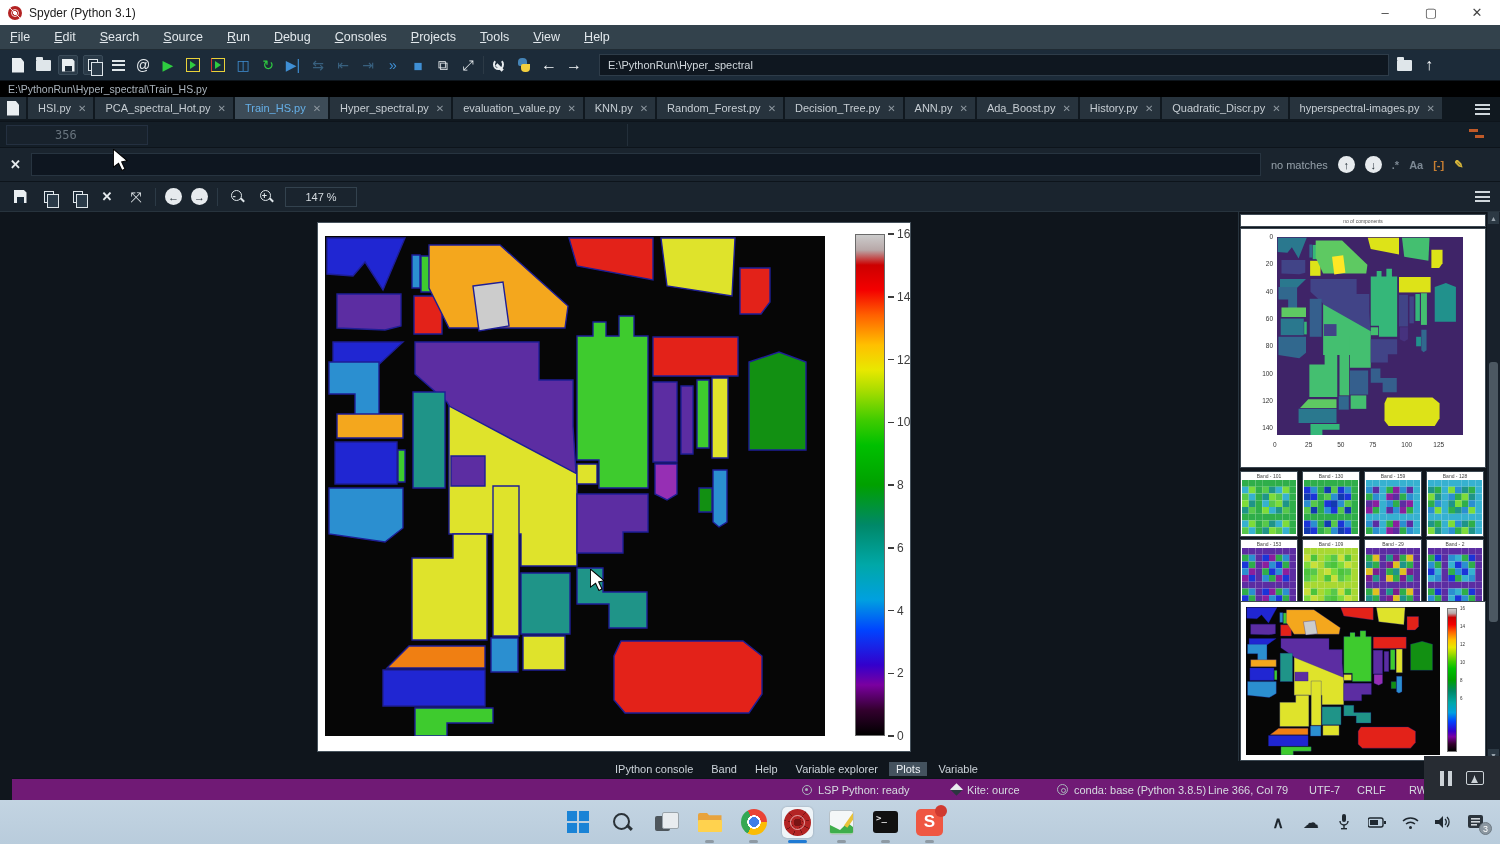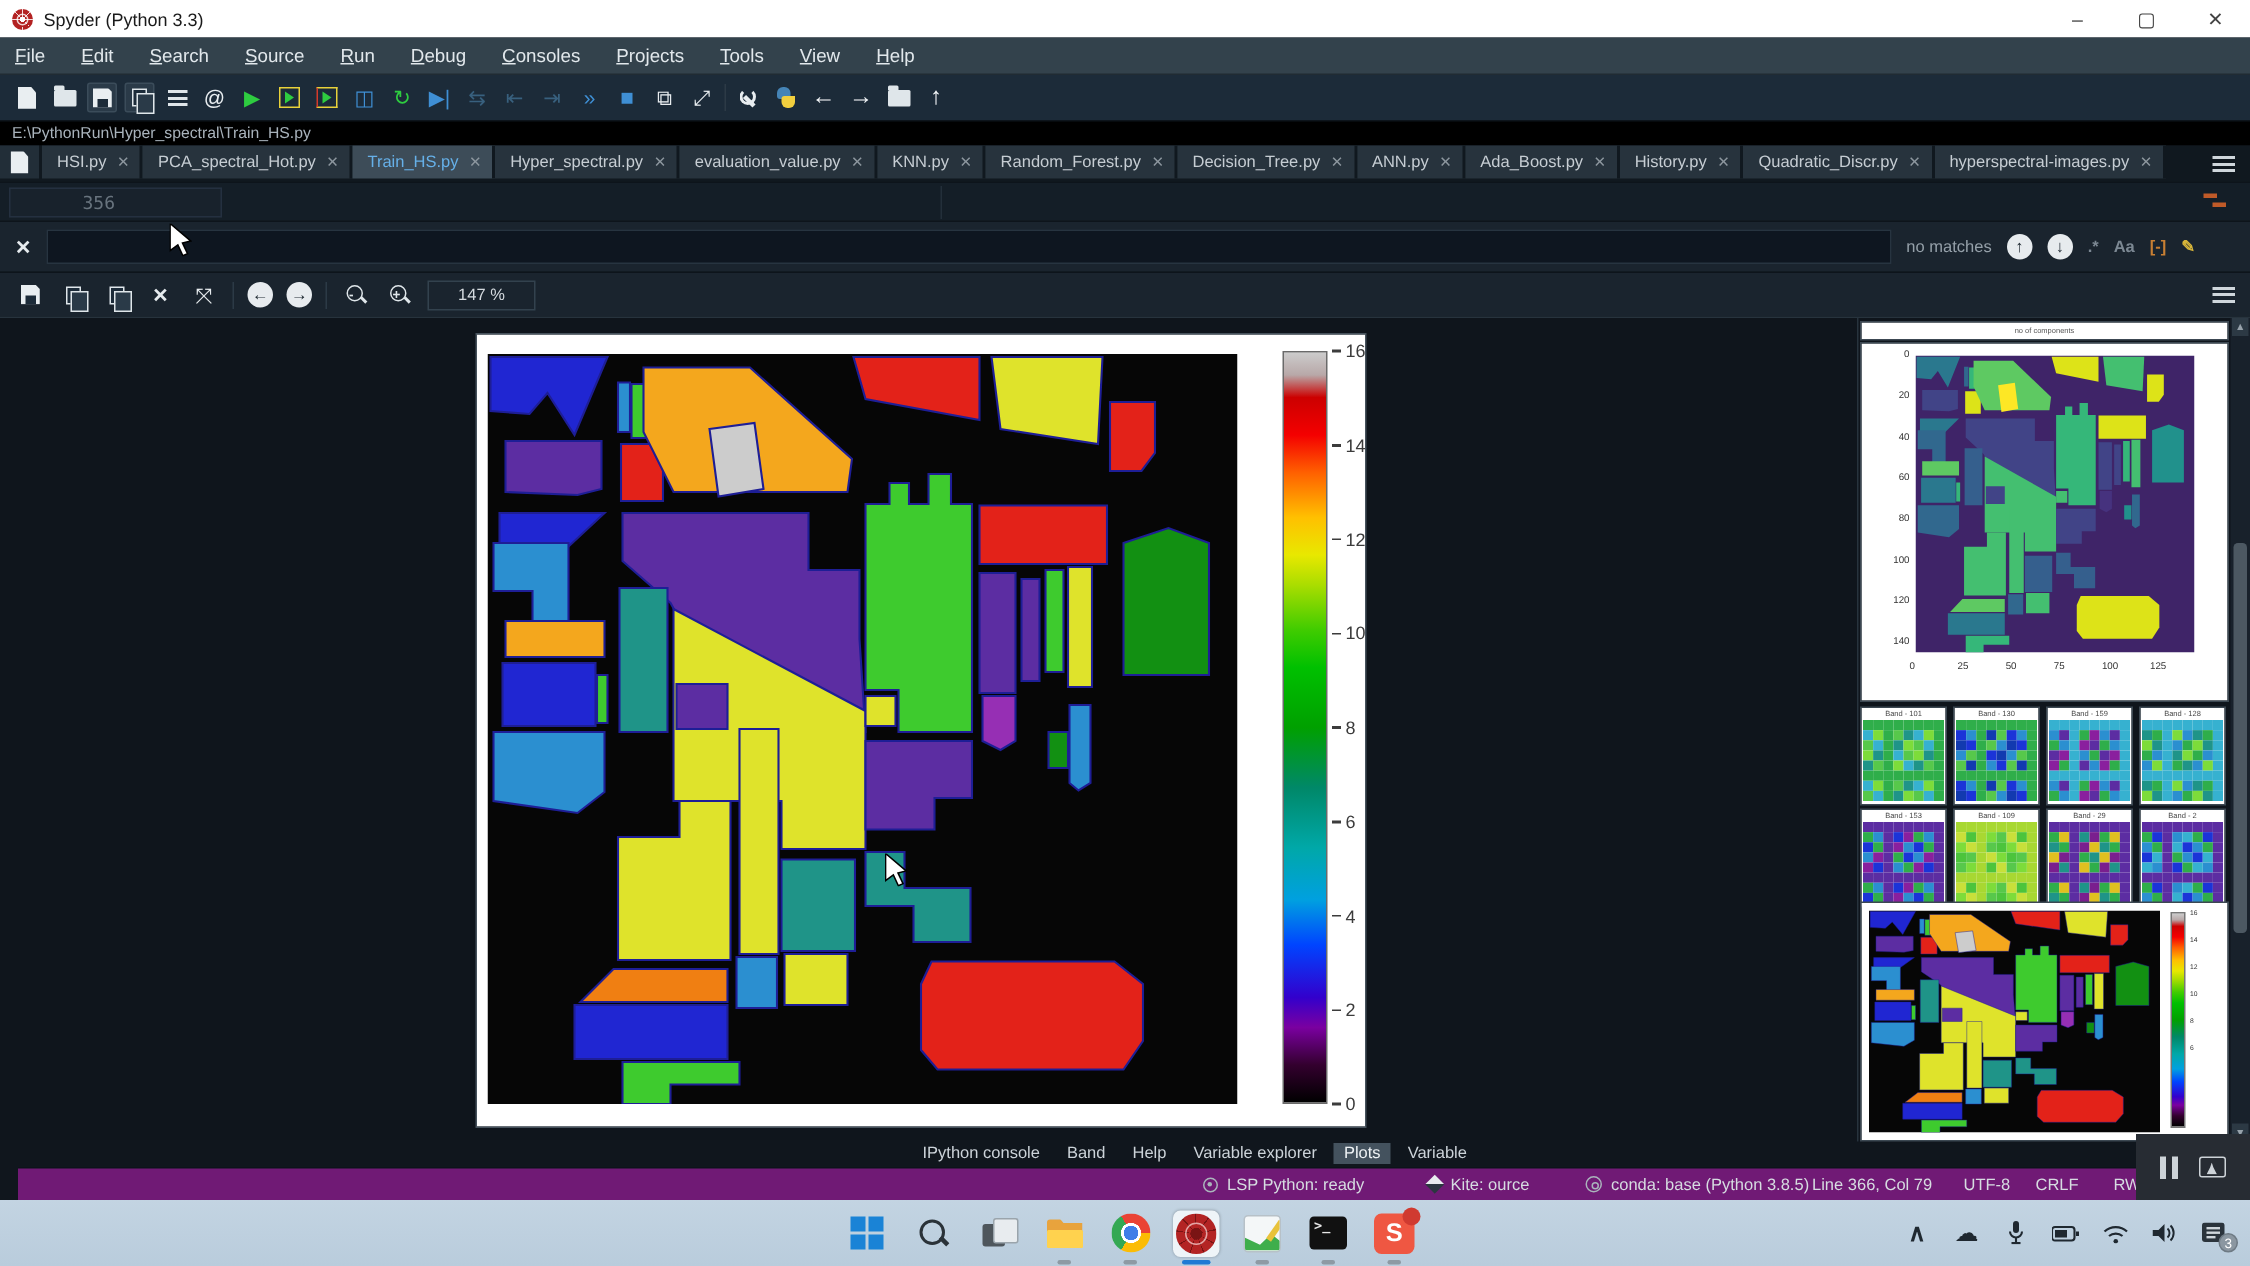--- a/index.html
+++ b/index.html
@@ -188,21 +188,21 @@
     color:#fff;font-size:9px;display:flex;align-items:center;justify-content:center;border:1px solid #6e7a84}
 
   
   .cursor{position:absolute;z-index:40}
 </style>
 </head>
 <body>
 
 <div class="titlebar">
   <span class="spyweb"></span>
-  <span>Spyder (Python 3.3)</span>
+  <span>Spyder (Python 3.1)</span>
   <div class="winbtns">
     <span class="winbtn">–</span>
     <span class="winbtn">▢</span>
     <span class="winbtn">✕</span>
   </div>
 </div>
 
 <div class="menubar" id="menubar">
     <span class="menuitem"><u>F</u>ile</span>
     <span class="menuitem"><u>E</u>dit</span>
@@ -285,20 +285,21 @@
     </span>
   <span class="tbi">
       <span class="ic-py"></span>
     </span>
   <span class="tbi">
       <span class="bigarrow">←</span>
     </span>
   <span class="tbi">
       <span class="bigarrow">→</span>
     </span>
+  <div class="pathbox">E:\PythonRun\Hyper_spectral</div>
   <span class="tbi">
       <span class="ic-folder"></span>
     </span>
   <span class="tbi">
       <span class="bigarrow">↑</span>
     </span>
 </div>
 
 <div class="crumbbar">
   <span>E:\PythonRun\Hyper_spectral\Train_HS.py</span>
@@ -1179,21 +1180,21 @@
   </span>
   <span class="st" style="left:940px">
     <span class="kiteic"></span>
     <span>Kite: ource</span>
   </span>
   <span class="st" style="left:1045px">
     <span class="gearic"></span>
     <span>conda: base (Python 3.8.5)</span>
   </span>
   <span class="st" style="left:1196px">Line 366, Col 79</span>
-  <span class="st" style="left:1297px">UTF-8</span>
+  <span class="st" style="left:1297px">UTF-7</span>
   <span class="st" style="left:1345px">CRLF</span>
   <span class="st" style="left:1397px">RW</span>
 </div>
 
 <div class="recbox">
   <span class="pauseic">
       <i></i>
       <i></i>
     </span>
   <span class="picic"></span>

